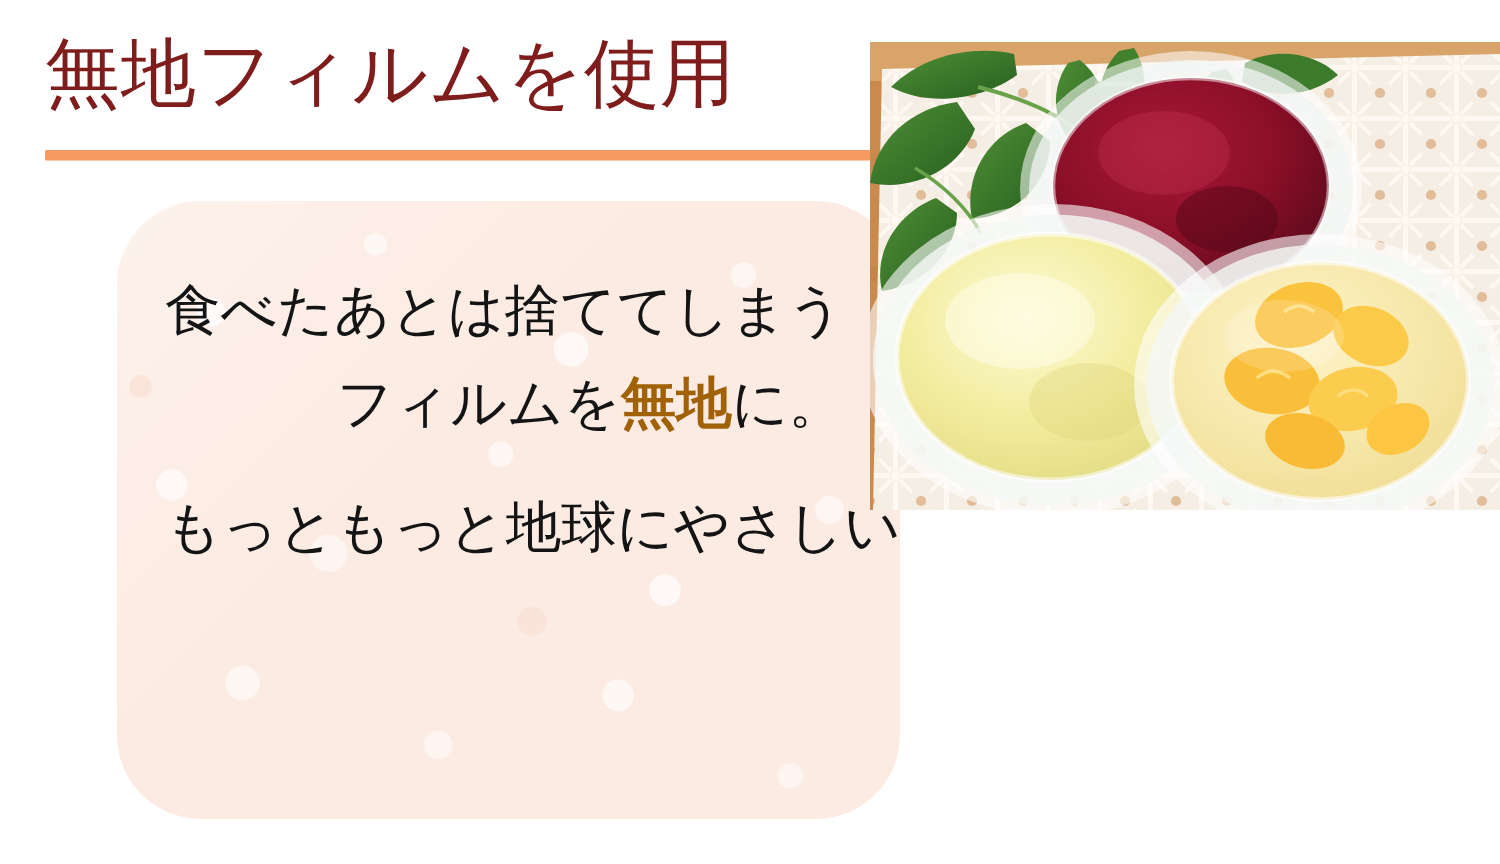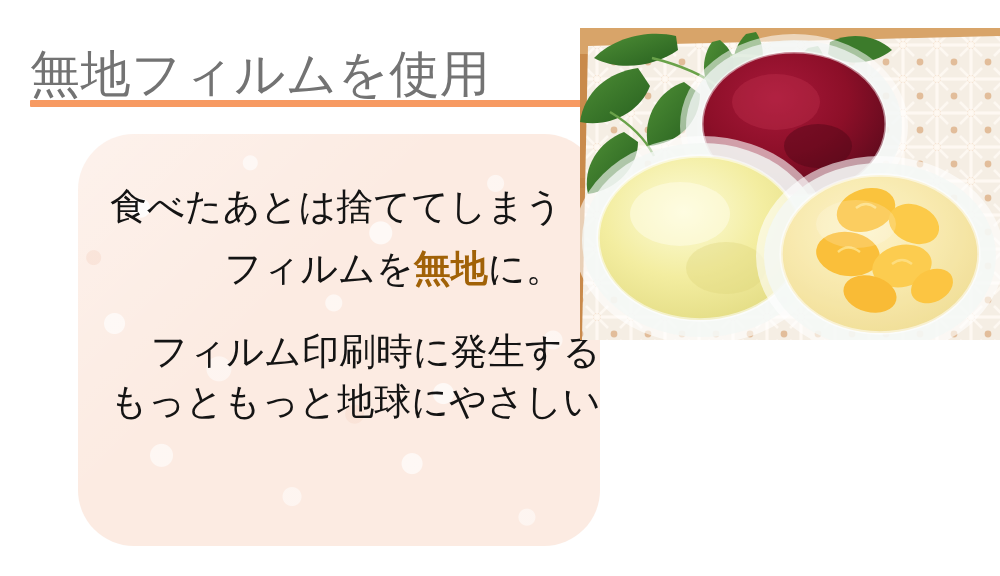--- a/index.html
+++ b/index.html
@@ -12,25 +12,25 @@
     height: 576px;
     position: relative;
     overflow: hidden;
     font-family: "Liberation Sans", "DejaVu Sans", sans-serif;
   }
 
   
   #title {
     position: absolute;
     left: 30px;
-    top: 43px;
+    top: 18px;
     font-size: 50px;
     line-height: 62px;
     font-weight: 400;
-    color: #737373;
+    color: #7f1d1d;
     letter-spacing: 0.5px;
     white-space: nowrap;
   }
   #title-rule {
     position: absolute;
     left: 30px;
     top: 100px;
     width: 554px;
     height: 7px;
     background: #f79a62;
@@ -103,21 +103,20 @@
 <div id="title-rule"></div>
 
 <div id="panel"></div>
 
 <div class="copy" id="para1">
   <div>食べたあとは捨ててしまう</div>
   <div><span>フィルムを</span><span class="em-red">無地</span><span>に。</span></div>
 </div>
 
 <div class="copy" id="para2">
-  <div>フィルム印刷時に発生する</div>
   <div>もっともっと地球にやさしい</div>
 </div>
 
 <div id="photo">
   <svg width="420" height="312" viewBox="0 0 420 312">
     <defs>
       <pattern id="lace" width="34" height="34" patternUnits="userSpaceOnUse">
         <rect width="34" height="34" fill="#f4ece1"></rect>
         <circle cx="17" cy="17" r="4.2" fill="#cf9055" opacity="0.75"></circle>
         <circle cx="0" cy="0" r="3.4" fill="#cf9055" opacity="0.6"></circle>

